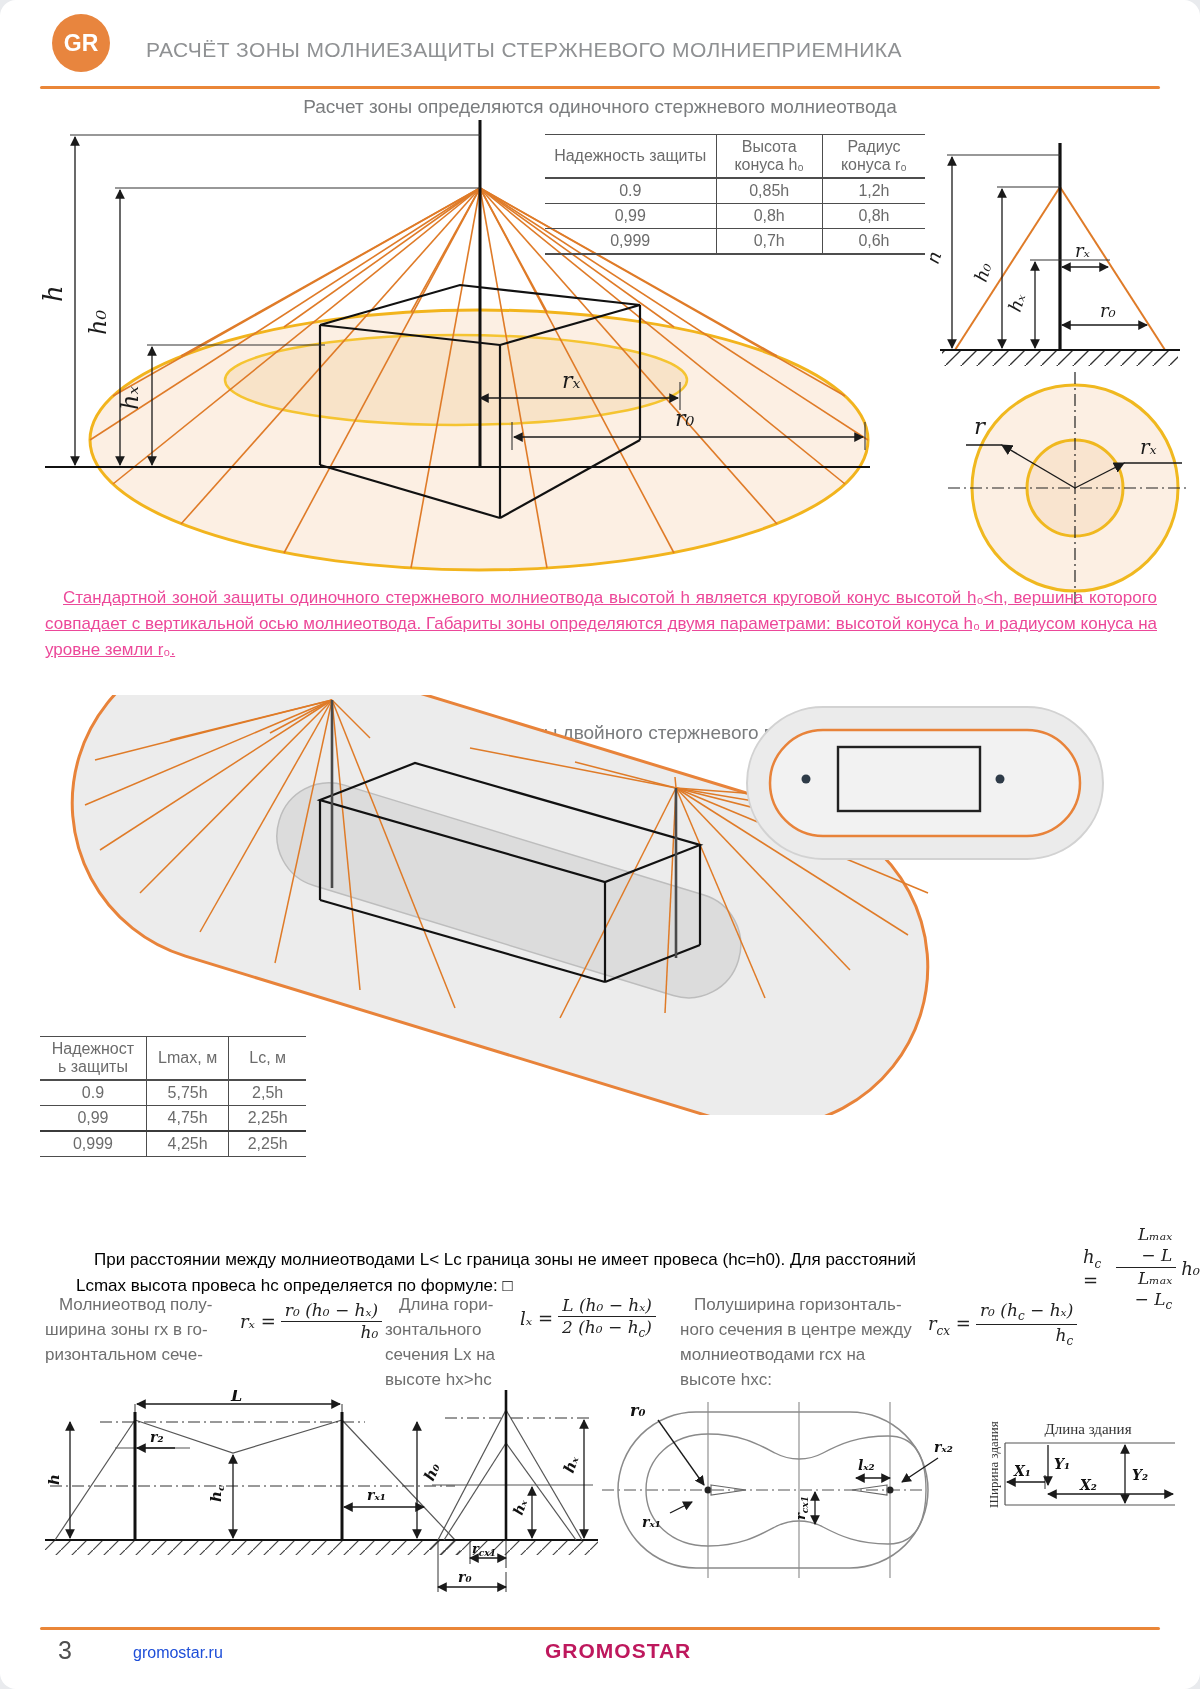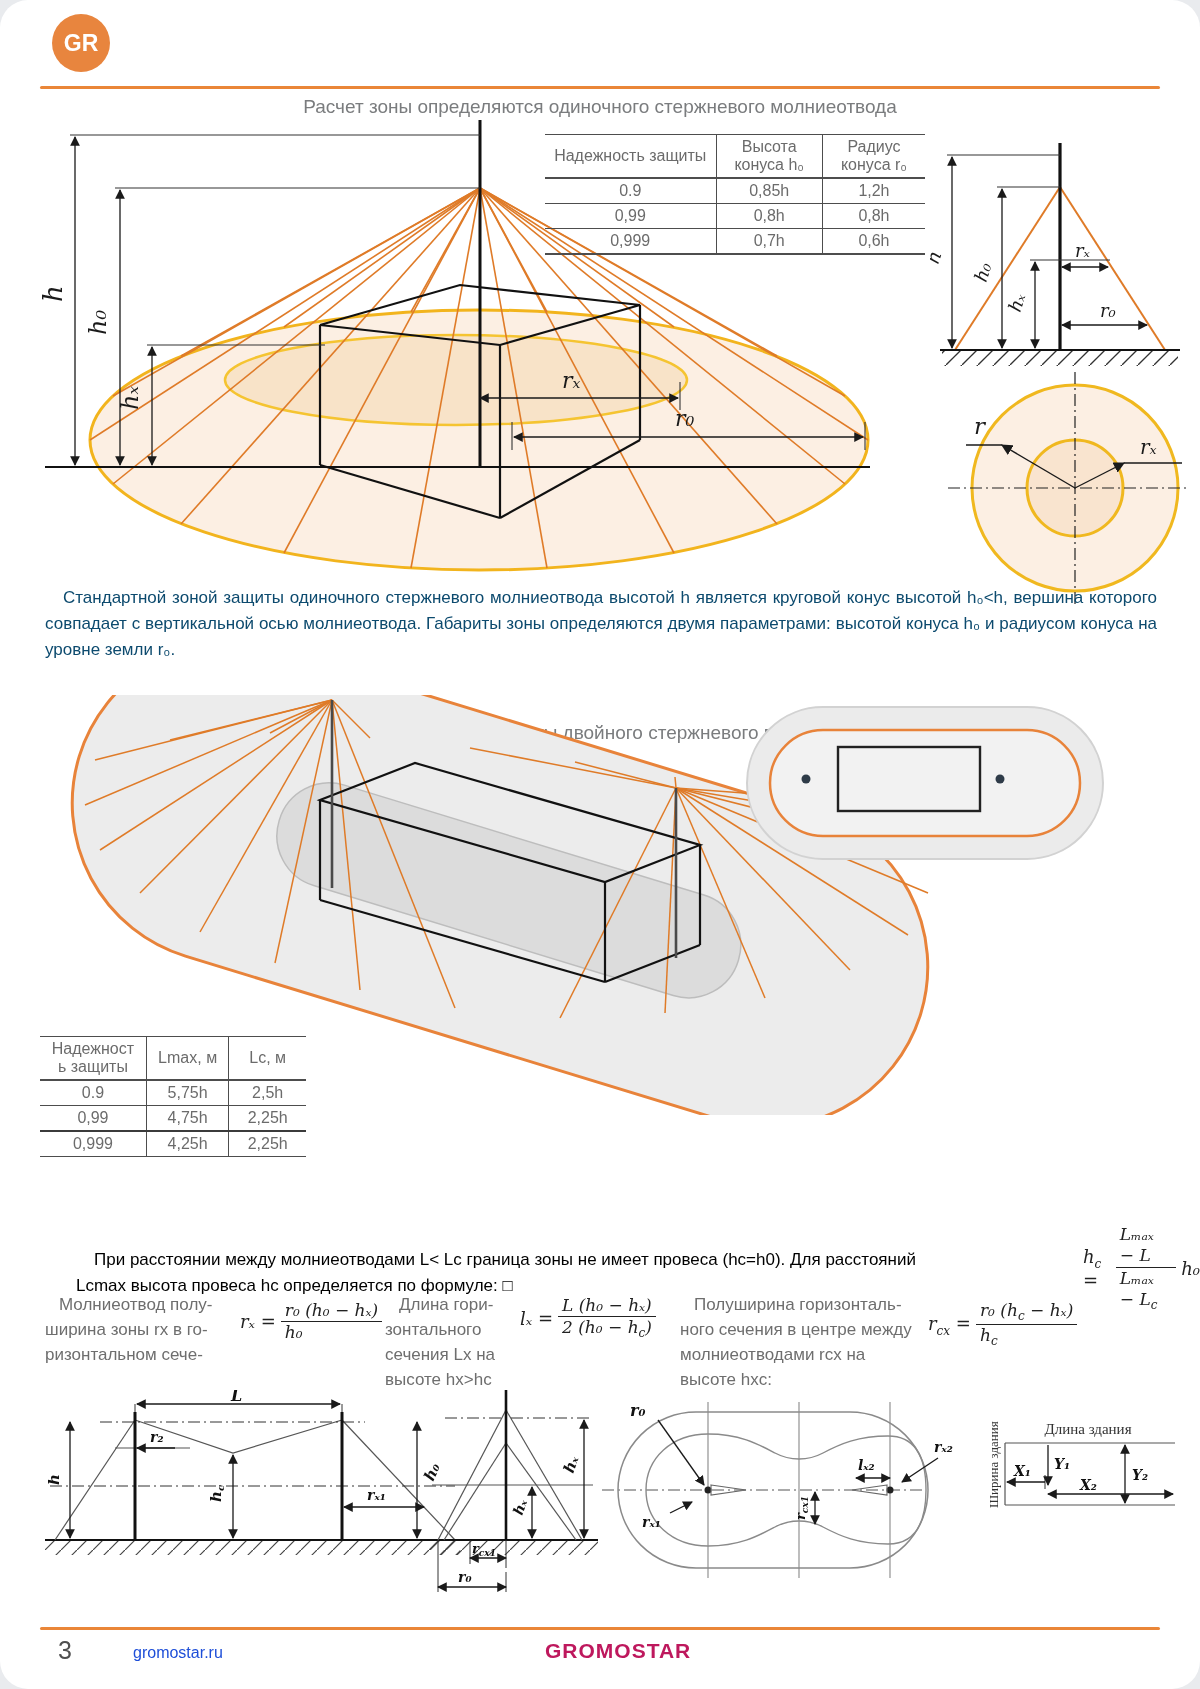--- a/index.html
+++ b/index.html
@@ -1,63 +1,64 @@
 <!DOCTYPE html>
 <html><head>
 <meta charset="utf-8">
 <style>
   html,body{margin:0;padding:0;background:#e9ebee;}
-  .page{position:relative;width:1200px;height:1689px;background:#ffffff;border-radius:28px;overflow:hidden;
+  .page{position:relative;width:1200px;height:1689px;background:#ffffff;border-radius:16px;overflow:hidden;
         font-family:"Liberation Sans","DejaVu Sans",sans-serif;}
   .abs{position:absolute;}
   
   .logo{position:absolute;left:52px;top:14px;width:58px;height:58px;border-radius:50%;background:#e8853e;
         color:#fff;font-weight:bold;font-size:23px;display:flex;align-items:center;justify-content:center;}
   .hdr-title{position:absolute;left:146px;top:38px;font-size:21px;color:#8f9193;letter-spacing:.4px;}
   .rule{position:absolute;left:40px;width:1120px;height:3px;background:#ea8638;border-radius:2px;}
   .sec-title{position:absolute;left:0;width:1200px;text-align:center;font-size:19px;color:#7a7c7e;}
   
-  .para{position:absolute;font-size:17px;color:#0c4a6e;line-height:26px;text-align:justify;}
+  .para{position:absolute;font-size:17px;color:#ec4899;line-height:26px;text-align:justify;text-decoration:underline;}
   .indent{text-indent:18px;}
   .line{position:absolute;font-size:17px;color:#000000;white-space:nowrap;margin-left:31px;}
   .coltext{position:absolute;font-size:17px;color:#6e6e6e;line-height:25px;text-indent:14px;}
   
   table.tbl{position:absolute;border-collapse:collapse;color:#6b6b6b;text-align:center;}
   .tbl th,.tbl td{border-left:1.4px solid #4d4d4d;border-right:1.4px solid #4d4d4d;font-weight:normal;padding:3px 6px;}
   .tbl tr>*:first-child{border-left:none;}
   .tbl tr>*:last-child{border-right:none;}
   .tbl thead th{border-top:1.6px solid #4d4d4d;border-bottom:2.3px solid #4d4d4d;}
   .tbl tbody td{border-bottom:1.4px solid #4d4d4d;}
   .tbl1{left:545px;top:134px;width:380px;font-size:16px;}
   .tbl1 tbody tr:last-child td{border-bottom:2.2px solid #4d4d4d;}
   .tbl2{left:40px;top:1036px;width:266px;font-size:16px;}
   .tbl2 tbody tr:nth-child(2) td{border-bottom:2.4px solid #3b3b3b;}
   .tbl2 tbody tr:last-child td{border-bottom:1.6px solid #4d4d4d;}
   
   .formula{position:absolute;font-family:"DejaVu Serif","Liberation Serif",serif;font-style:italic;
            color:#222;font-size:18px;display:flex;align-items:center;gap:5px;}
   .formula sub{font-size:12px;}
-  .frac{display:inline-flex;flex-direction:column;text-align:left;font-size:17px;line-height:1.25;}
+  .frac{display:inline-flex;flex-direction:column;text-align:right;font-size:17px;line-height:1.25;}
   .frac .num{border-bottom:1.3px solid #222;padding:0 4px;}
   .frac .den{padding:0 4px;}
   
   .lbl{font-family:"DejaVu Serif","Liberation Serif",serif;font-style:italic;fill:#1a1a1a;}
   .lblb{font-family:"DejaVu Serif","Liberation Serif",serif;font-style:italic;font-weight:bold;fill:#111;}
   .slbl{font-family:"Liberation Serif","DejaVu Serif",serif;fill:#333;}
   
   .pgnum{position:absolute;left:58px;top:1636px;font-size:25px;color:#4f4f4f;}
   .site{position:absolute;left:133px;top:1644px;font-size:16px;color:#1d4ed8;}
   .brand{position:absolute;left:545px;top:1639px;font-size:21px;font-weight:bold;color:#be185d;letter-spacing:1px;}
 </style>
 </head>
 <body>
 
 <div class="page">
 
   <div class="logo">GR</div>
+  <div class="hdr-title">РАСЧЁТ ЗОНЫ МОЛНИЕЗАЩИТЫ СТЕРЖНЕВОГО МОЛНИЕПРИЕМНИКА</div>
   <div class="rule" style="top:86px"></div>
 
   <div class="sec-title" style="top:96px">Расчет зоны определяются одиночного стержневого молниеотвода</div>
 
   <svg class="abs" style="left:40px;top:110px" width="840" height="470">
     <defs>
       <marker id="m1" viewBox="0 0 10 10" refX="9" refY="5" markerWidth="7.5" markerHeight="7.5" orient="auto-start-reverse">
         <path d="M0,0 L10,5 L0,10 z" fill="#1a1a1a"></path>
       </marker>
     </defs>

